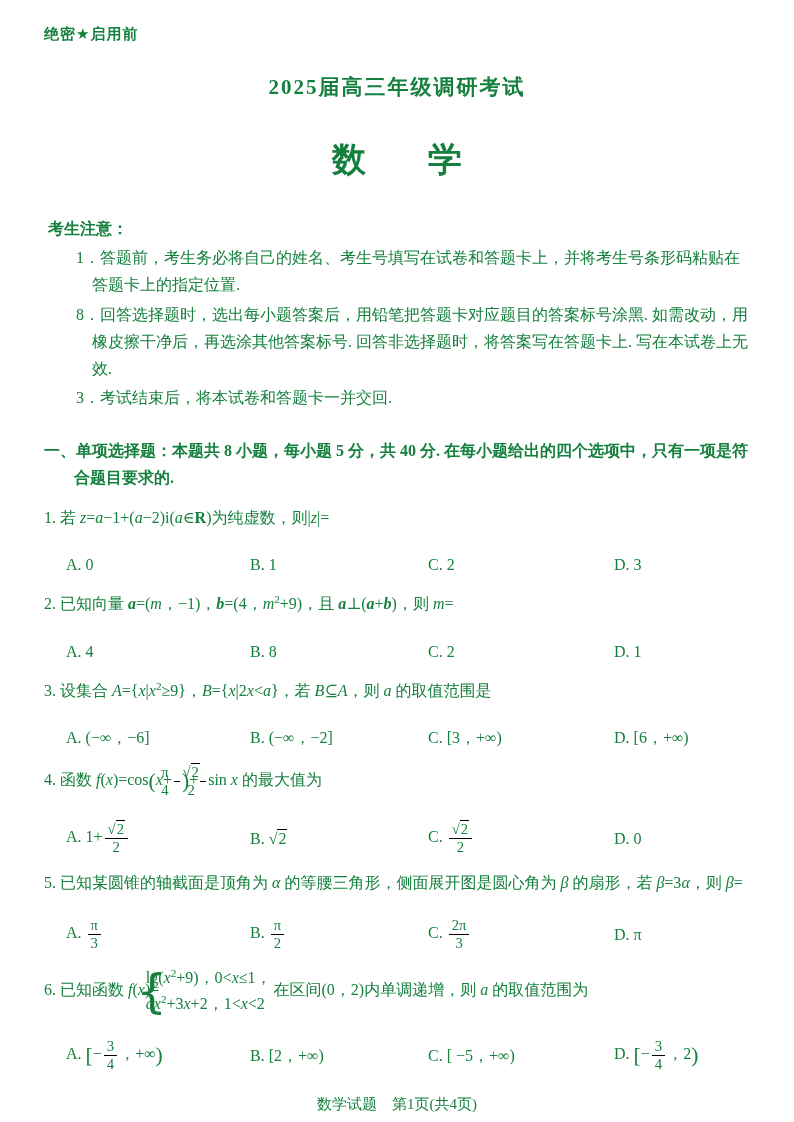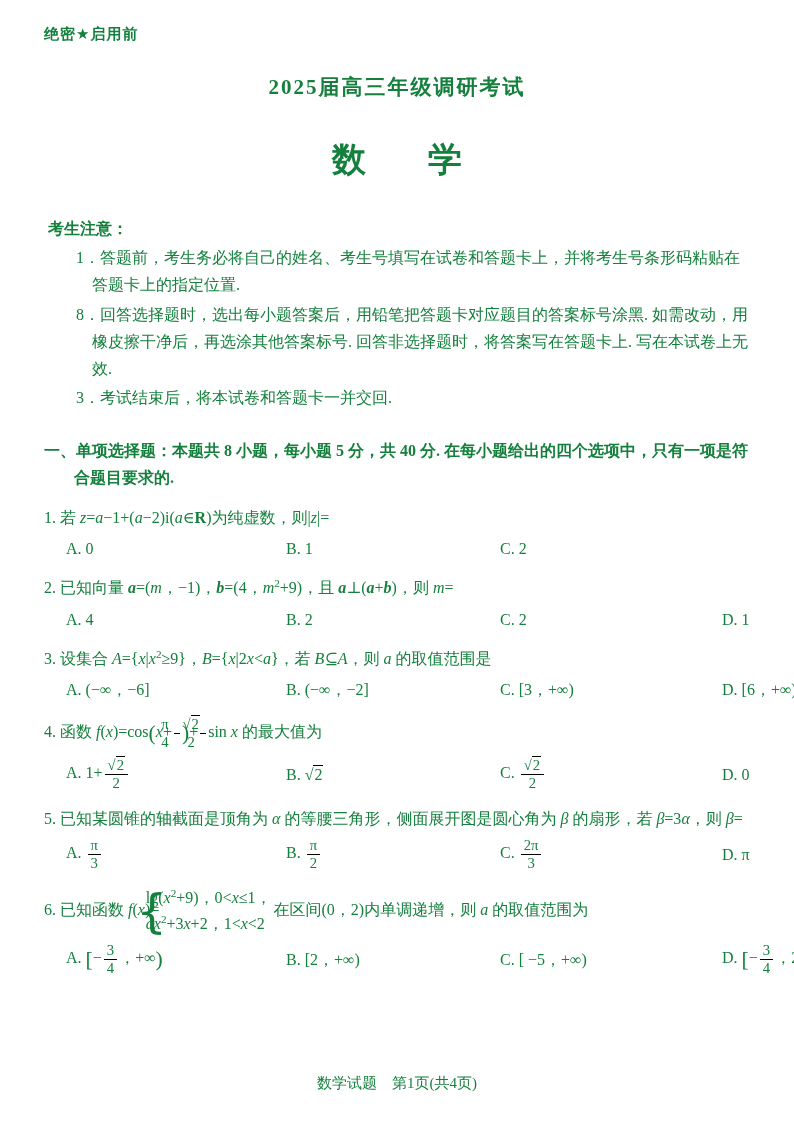--- a/index.html
+++ b/index.html
@@ -16,21 +16,21 @@
   .subject-title{margin:26px 0 0 0;text-align:center;font-size:34px;font-weight:bold;letter-spacing:14px;text-indent:14px;}
   .notice{margin-top:26px;}
   .notice-heading{font-weight:bold;font-size:16px;padding-left:4px;}
   .notice-item{padding-left:48px;text-indent:-16px;margin-top:2px;}
   .sec-heading{font-weight:bold;margin-top:26px;padding-left:30px;text-indent:-30px;}
   .question{margin-top:12px;}
   .stem{padding-left:24px;text-indent:-24px;}
   .options{
     display:grid;grid-template-columns:184px 178px 186px 1fr;
     align-items:center;
-    padding-left:22px;margin-top:4px;gap:36px;
+    padding-left:22px;margin-top:20px;
   }
   .opt{white-space:nowrap;}
   .footer{margin-top:auto;text-align:center;font-size:15px;padding-top:18px;}
 
   
   i{font-style:italic;}
   sup{font-size:0.7em;}
   .f{display:inline-flex;flex-direction:column;vertical-align:middle;text-align:center;line-height:1.15;font-size:0.92em;margin:1px 2px;}
   .fn{border-bottom:1px solid #000;padding:0 3px;display:block;}
   .fd{padding:0 3px;display:block;}
@@ -62,28 +62,29 @@
   <div class="sec-heading">一、单项选择题：本题共 8 小题，每小题 5 分，共 40 分. 在每小题给出的四个选项中，只有一项是符合题目要求的.</div>
 
   <div>
 
     <div class="question">
       <div class="stem">1. 若 <i>z</i>=<i>a</i>−1+(<i>a</i>−2)i(<i>a</i>∈<b>R</b>)为纯虚数，则|<i>z</i>|=</div>
       <div class="options">
         <span class="opt">A. 0</span>
         <span class="opt">B. 1</span>
         <span class="opt">C. 2</span>
+        <span class="opt">D. 3</span>
       </div>
     </div>
 
     <div class="question">
       <div class="stem">2. 已知向量 <b><i>a</i></b>=(<i>m</i>，−1)，<b><i>b</i></b>=(4，<i>m</i><sup>2</sup>+9)，且 <b><i>a</i></b>⊥(<b><i>a</i></b>+<b><i>b</i></b>)，则 <i>m</i>=</div>
       <div class="options">
         <span class="opt">A. 4</span>
-        <span class="opt">B. 2</span>
+        <span class="opt">B. 8</span>
         <span class="opt">C. 2</span>
         <span class="opt">D. 1</span>
       </div>
     </div>
 
     <div class="question">
       <div class="stem">3. 设集合 <i>A</i>={<i>x</i>|<i>x</i><sup>2</sup>≥9}，<i>B</i>={<i>x</i>|2<i>x</i>&lt;<i>a</i>}，若 <i>B</i>⊆<i>A</i>，则 <i>a</i> 的取值范围是</div>
       <div class="options">
         <span class="opt">A. (−∞，−6]</span>
         <span class="opt">B. (−∞，−2]</span>

